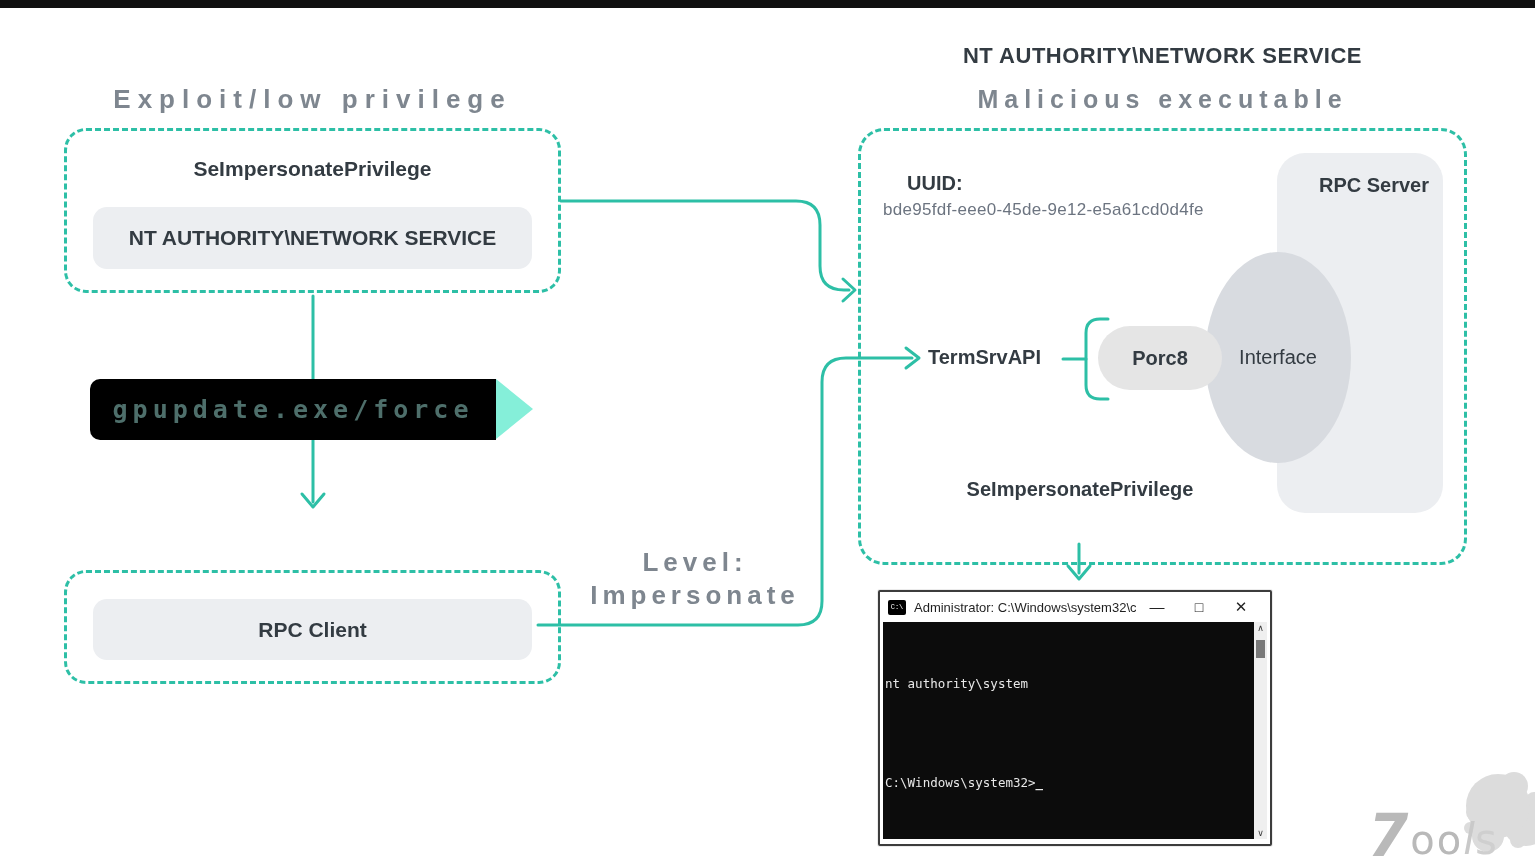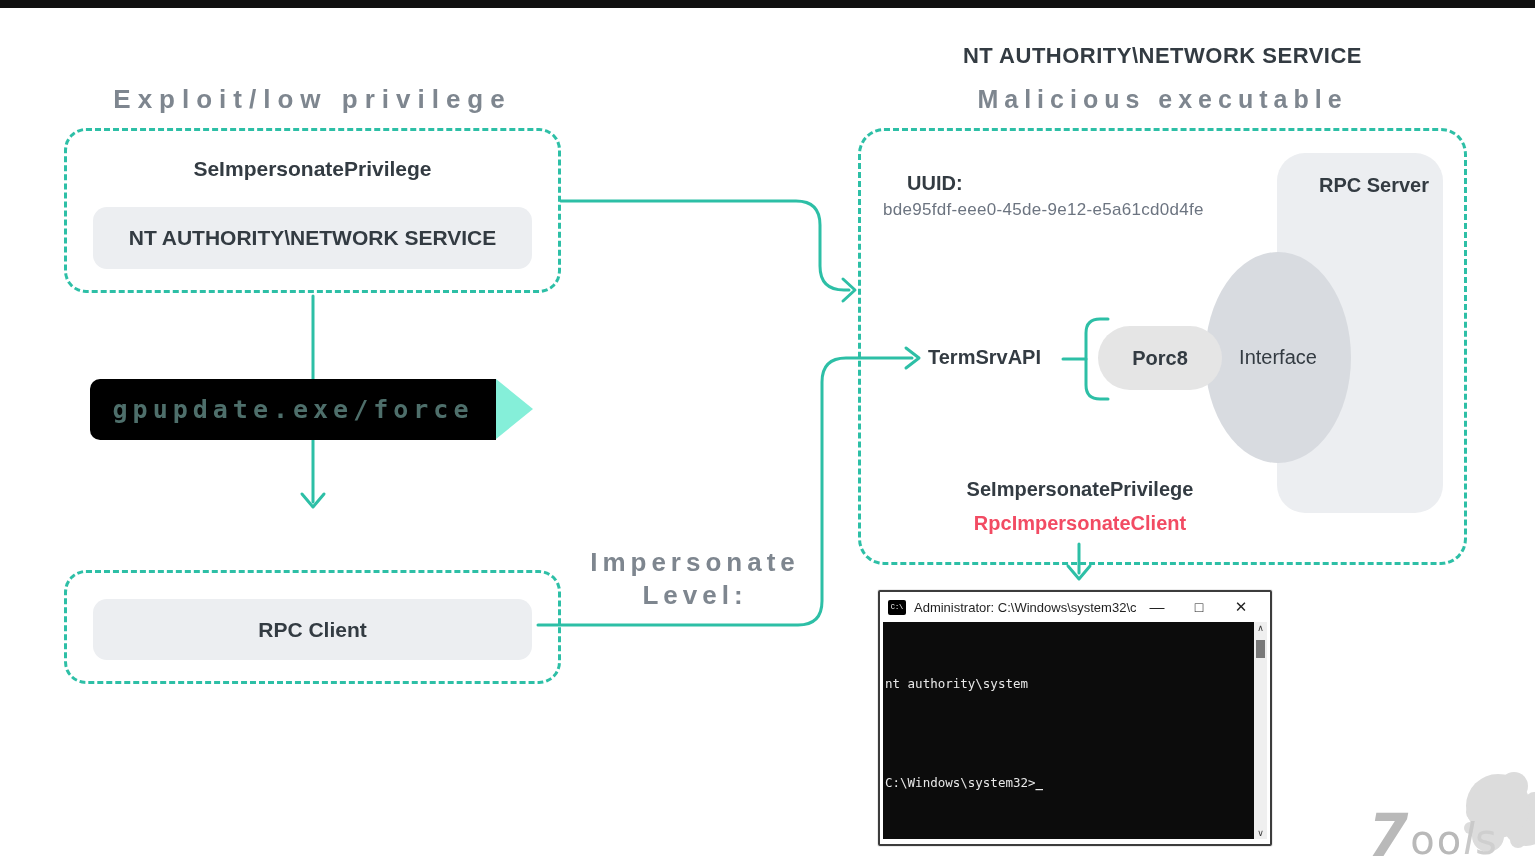--- a/index.html
+++ b/index.html
@@ -119,41 +119,40 @@
   </div>
 
 
   <div class="dashed bottom-box">
     <div class="pill client-pill">
       <span>RPC Client</span>
     </div>
   </div>
 
   <div class="level">
+    <div>Level:</div>
     <div>Impersonate</div>
-    <div>Level:</div>
   </div>
 
   <div class="head-dark" style="left:858px;top:43px;width:609px;">NT AUTHORITY\NETWORK SERVICE</div>
   <div class="head-gray" style="left:858px;top:85px;width:609px;font-size:25px;letter-spacing:6px;">Malicious executable</div>
 
   <div class="dashed right-box"></div>
   <div class="rpc-server-rect">
     <div class="rpc-server-label">RPC Server</div>
   </div>
   <div class="big-ellipse"></div>
   <div class="interface-label">Interface</div>
   <div class="porc-pill">
     <span>Porc8</span>
   </div>
   <div class="uuid-label">UUID:</div>
   <div class="uuid-value">bde95fdf-eee0-45de-9e12-e5a61cd0d4fe</div>
   <div class="termsrv">TermSrvAPI</div>
   <div class="sepriv-right">SeImpersonatePrivilege</div>
-  <div class="rpcimp">RpcImpersonateClient</div>
 
   <svg class="connectors" width="1535" height="866" viewBox="0 0 1535 866">
     <g fill="none" stroke="#2DBFA6" stroke-width="3" stroke-linecap="round" stroke-linejoin="round">
       <path d="M561,201 H796 Q820,201 820,225 V266 Q820,290 844,290 H849"></path>
       <path d="M843,279 L855,290 L843,301"></path>
       <path d="M313,296 V502"></path>
       <path d="M302,494 L313,507 L324,494"></path>
       <path d="M538,625 H798 Q822,625 822,601 V382 Q822,358 846,358 H912"></path>
       <path d="M906,348 L919,358 L906,368"></path>
       <path d="M1079,544 V573"></path>

